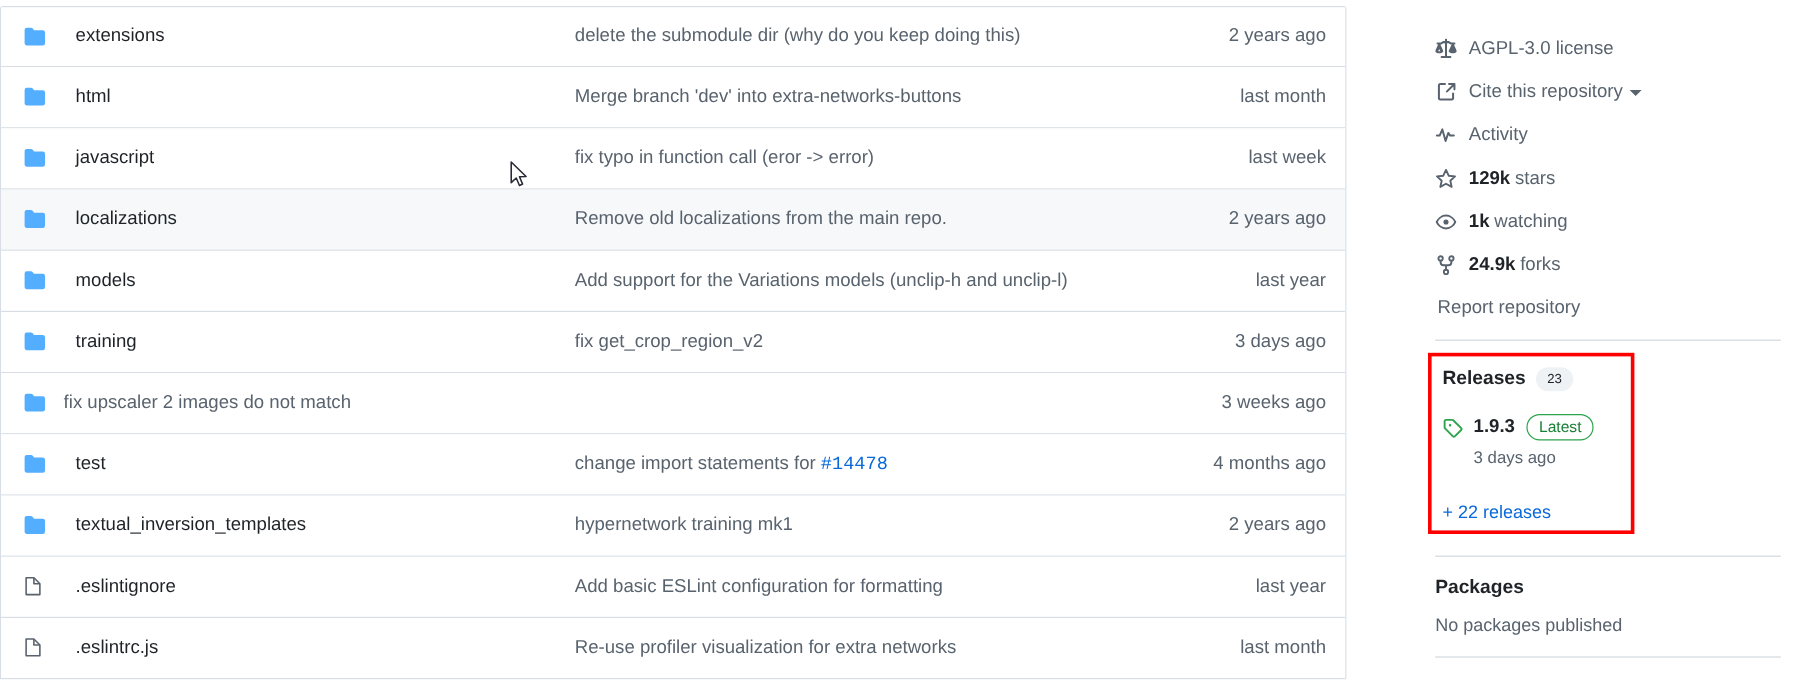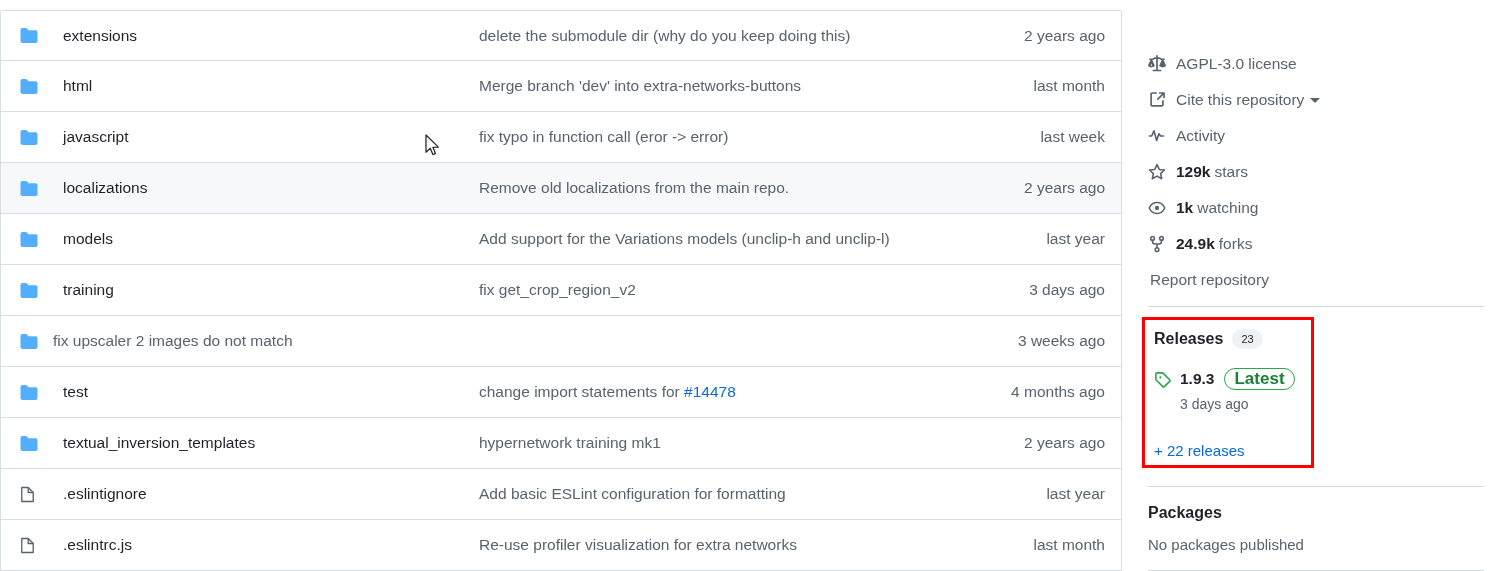--- a/index.html
+++ b/index.html
@@ -15,21 +15,22 @@
     font-size: 15.5px;
     color: #1f2328;
     position: relative;
   }
 
   
   #page {
     display: flex;
     width: 1508px;
     height: 571px;
-    align-items: flex-end;
+    align-items: center;
+    gap: 48px;
   }
 
   
   #file-table {
     width: 1122px;
     border-left: 1px solid #d8dee4;
     border-right: 1px solid #d8dee4;
     box-sizing: border-box;
     flex: 0 0 1122px;
     background: #fff;
@@ -72,20 +73,21 @@
     flex: 1 1 auto;
     color: #59636e;
     font-size: 15.5px;
     white-space: nowrap;
     overflow: hidden;
     text-overflow: ellipsis;
     padding-right: 12px;
   }
   .cell-msg .issue-link {
     color: #0969da;
+    font-family: Liberation Mono, monospace;
   }
   .cell-time {
     flex: 0 0 160px;
     text-align: right;
     color: #59636e;
     font-size: 15.5px;
     white-space: nowrap;
   }
 
   
@@ -195,24 +197,23 @@
   .release-ver {
     font-size: 15.5px;
     font-weight: bold;
     color: #1f2328;
     margin-right: 10px;
   }
   .latest-badge {
     border: 1px solid #2da44e;
     color: #1a7f37;
     border-radius: 18px;
-    font-size: 17px;
+    font-size: 13px;
     padding: 1px 9px 2px;
     line-height: 17px;
-    font-weight: bold;
   }
   .release-date {
     font-size: 14px;
     color: #59636e;
     margin: 6px 0 0 26px;
   }
   .more-releases {
     margin-top: 30px;
     font-size: 15px;
     color: #0969da;

